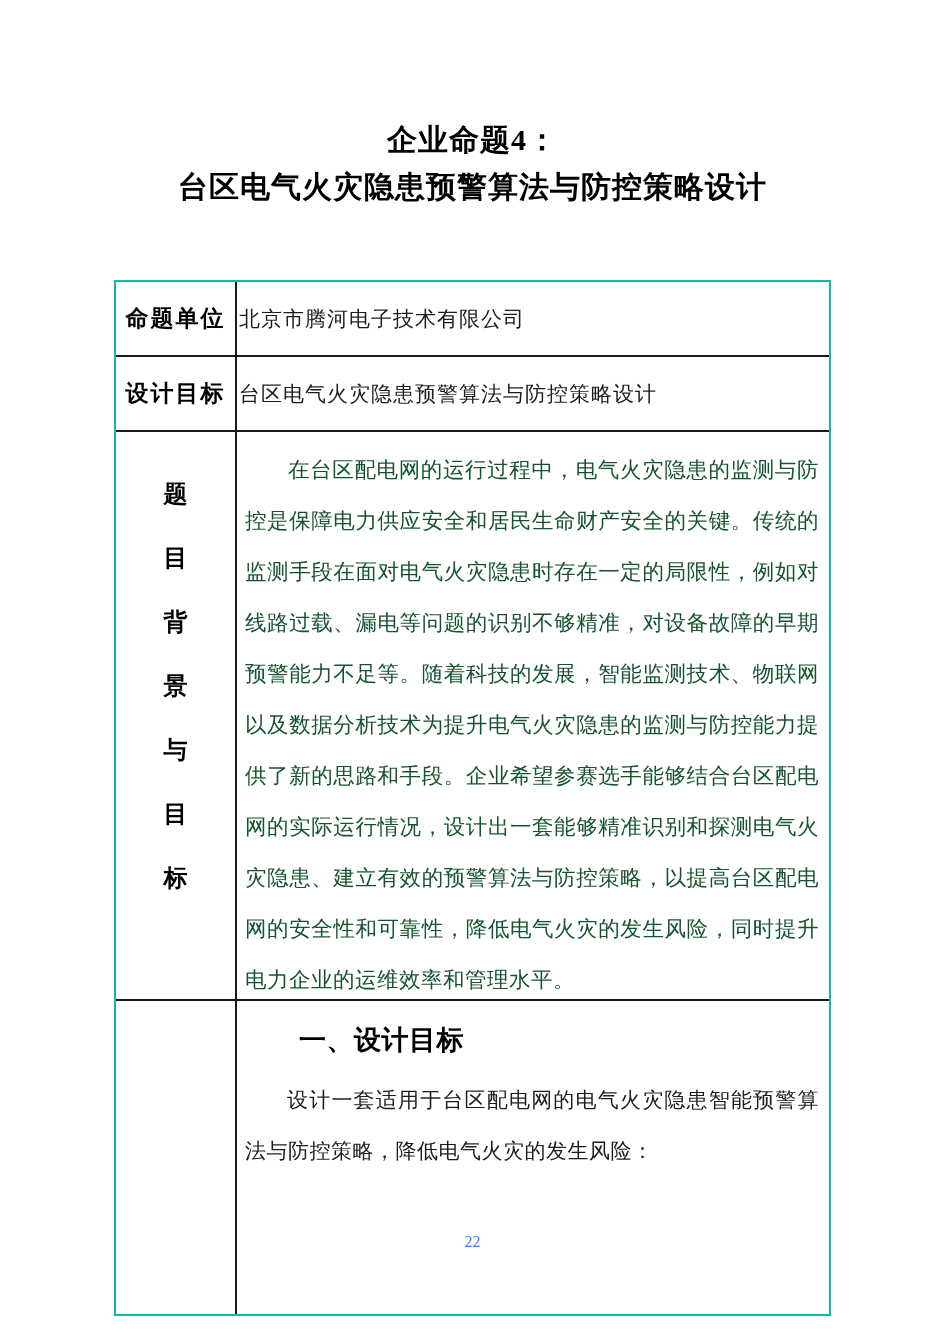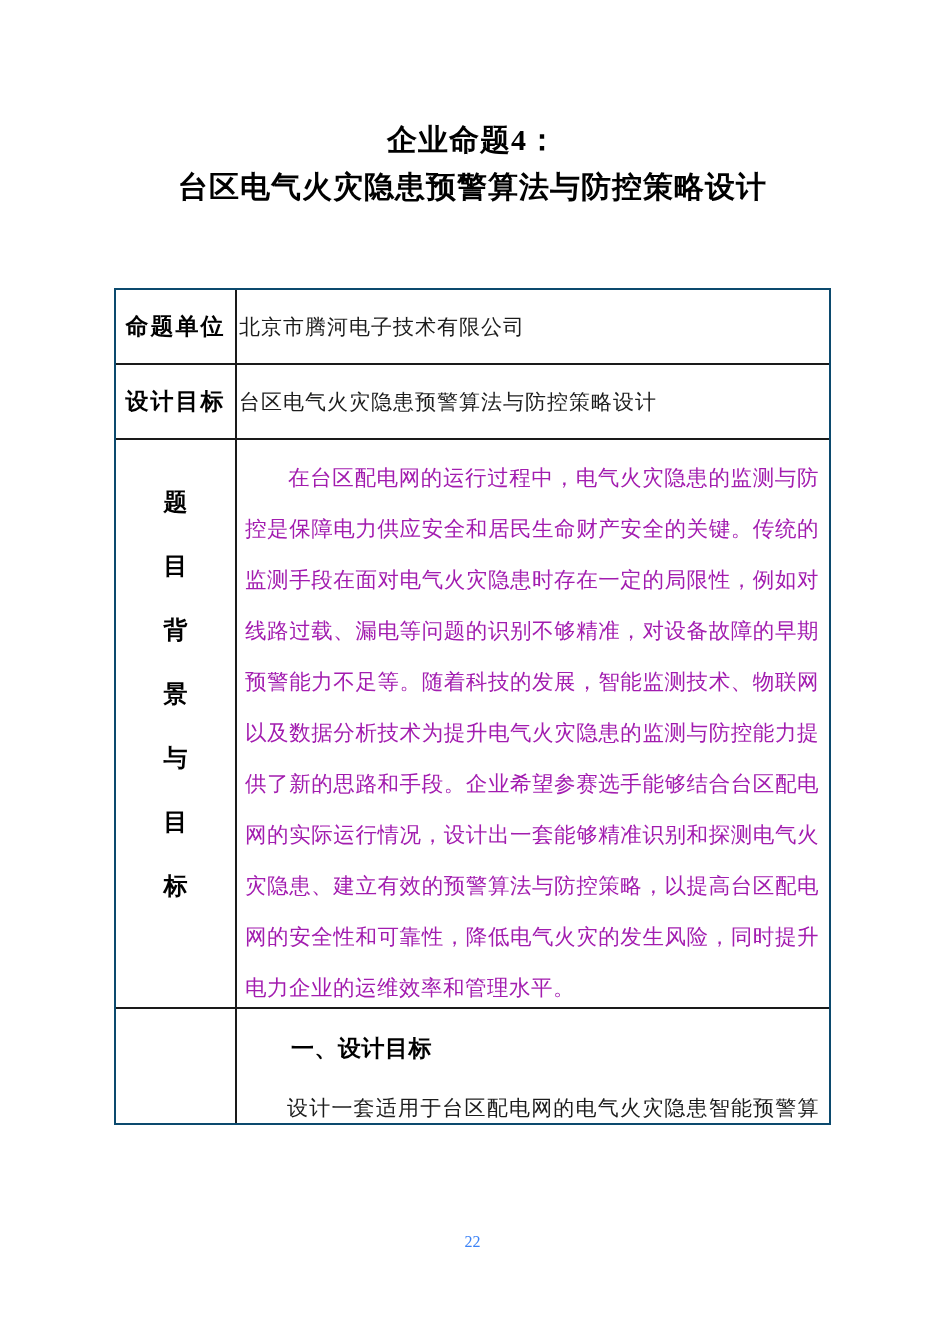--- a/index.html
+++ b/index.html
@@ -25,25 +25,25 @@
     text-align: center;
     font-weight: bold;
     color: #000000;
     font-size: 30px;
     line-height: 47px;
     letter-spacing: 1px;
   }
   .doc-table {
     position: absolute;
     left: 114px;
-    top: 288px;
+    top: 280px;
     width: 717px;
-    height: 837px;
+    height: 1036px;
     box-sizing: border-box;
-    border: 2px solid #0c4a6e;
+    border: 2px solid #14b8a6;
     display: grid;
     grid-template-columns: 121px 1fr;
     grid-template-rows: 75px 75px 569px 1fr;
   }
   .cell {
     box-sizing: border-box;
     overflow: hidden;
   }
   .col-divider { border-right: 2px solid #1a1a1a; }
   .row-divider { border-bottom: 2px solid #1a1a1a; }
@@ -74,39 +74,39 @@
     font-size: 21px;
     letter-spacing: 1px;
     color: #1c1c1c;
   }
   .body-cell {
     padding: 13px 10px 0 8px;
     font-size: 21.5px;
     line-height: 51px;
     letter-spacing: 0.5px;
     text-align: justify;
-    color: #a21caf;
+    color: #14532d;
   }
   .body-cell p {
     margin: 0;
     text-indent: 2em;
   }
   .section-cell {
     padding: 14px 10px 0 8px;
     font-size: 21px;
     line-height: 51px;
     letter-spacing: 0.5px;
     color: #1c1c1c;
   }
   .section-heading {
     margin: 0;
     text-indent: 2em;
     font-weight: bold;
     color: #000000;
-    font-size: 23px;
+    font-size: 27px;
     font-family: Liberation Serif, serif;
   }
   .section-body {
     margin: 9px 0 0 0;
     text-indent: 2em;
     text-align: justify;
   }
   .page-number {
     position: absolute;
     top: 1233px;

